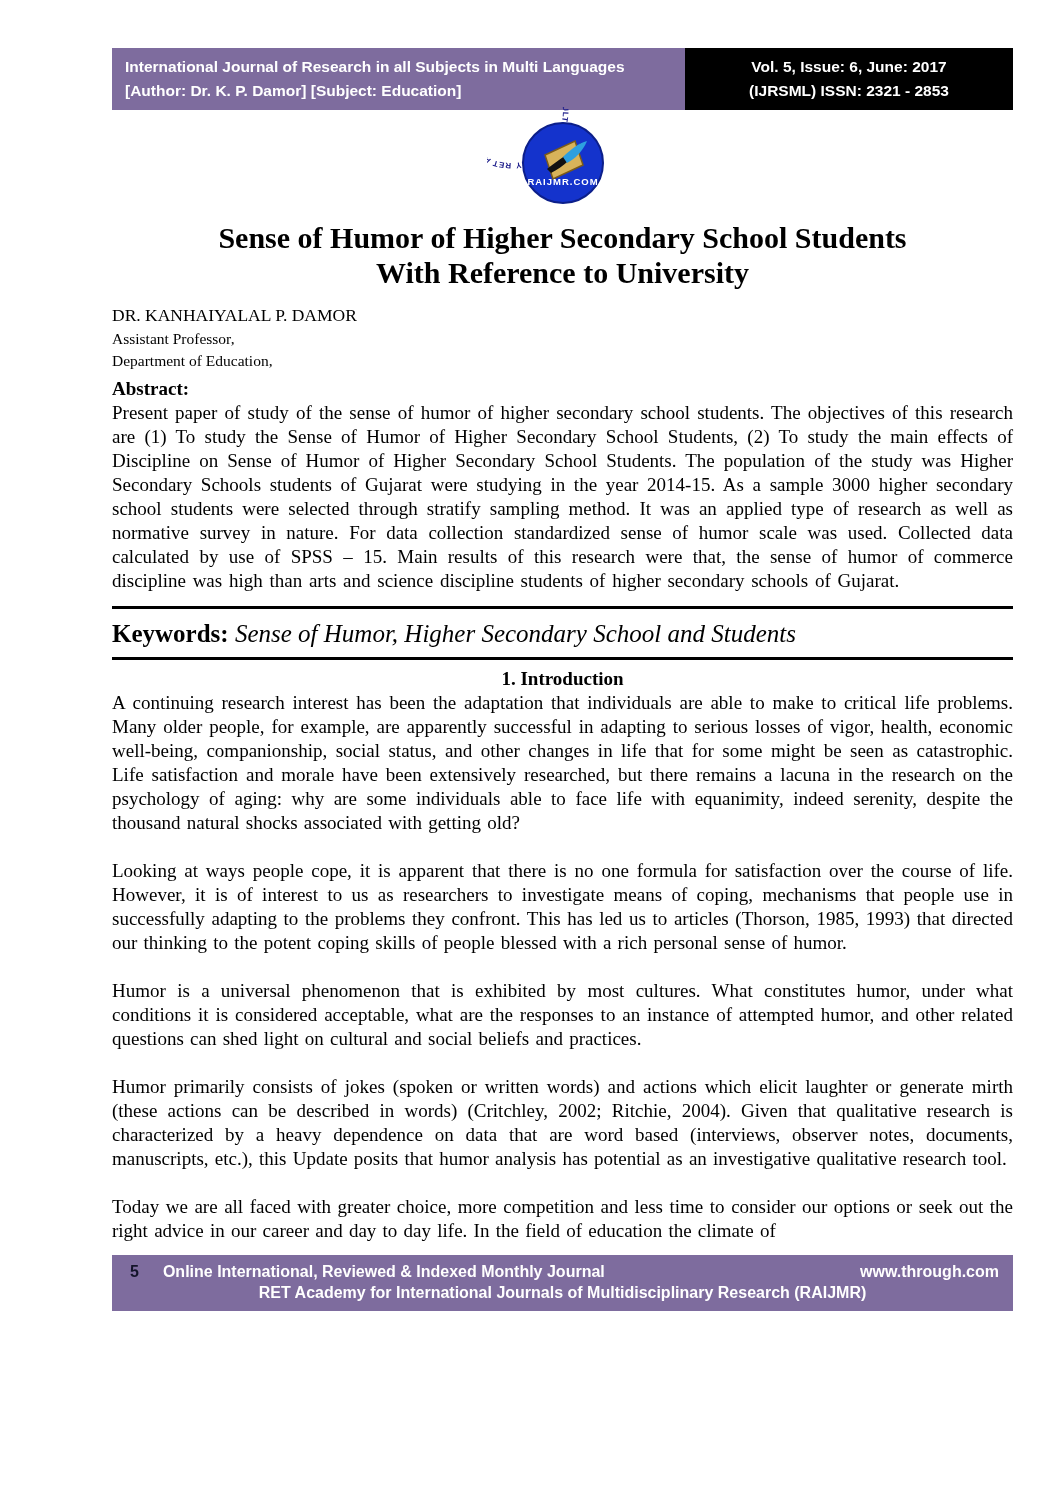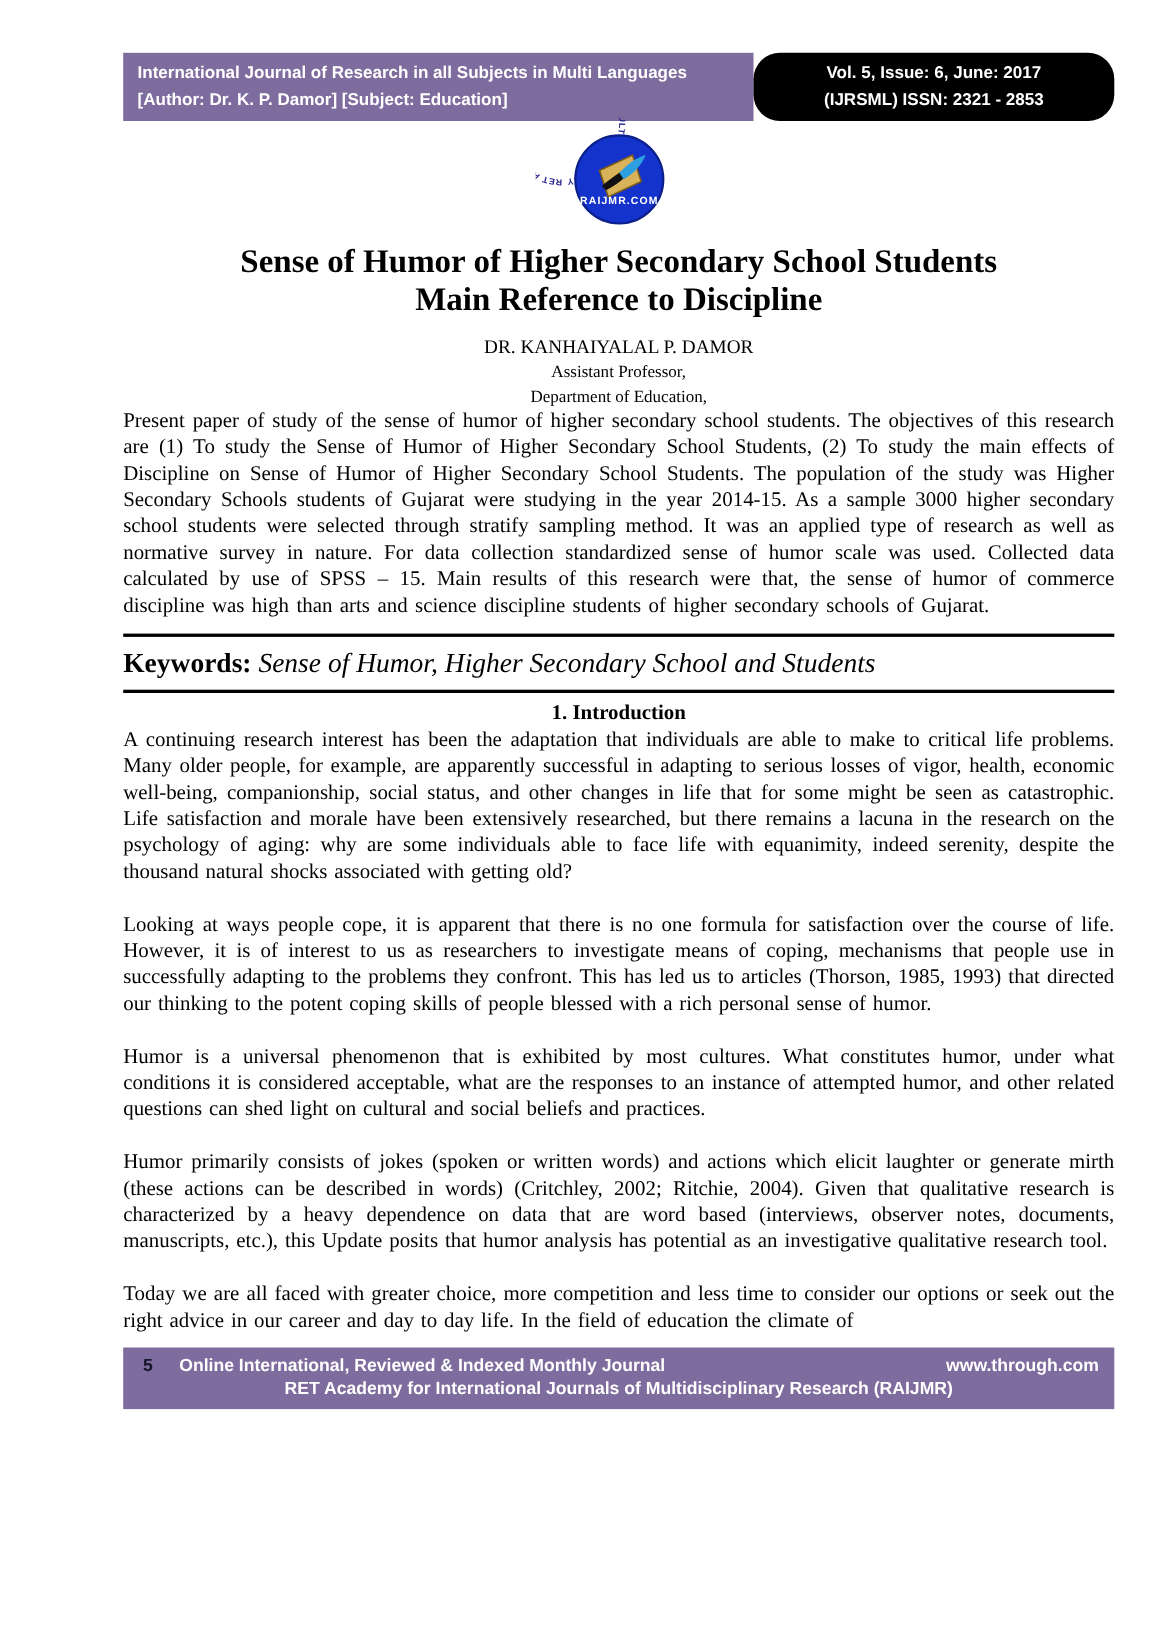--- a/index.html
+++ b/index.html
@@ -18,31 +18,31 @@
   
   .header-band{display:flex;width:984px;height:62px;}
   .band-left{
     background:#7E6C9E;width:573px;box-sizing:border-box;
     color:#fff;font-family:"Liberation Sans", sans-serif;font-weight:bold;
     font-size:15.5px;line-height:24px;padding:7px 0 0 13px;
   }
   .band-right{
     background:#000;width:328px;box-sizing:border-box;
     color:#fff;font-family:"Liberation Sans", sans-serif;font-weight:bold;
-    font-size:15.5px;line-height:24px;text-align:center;padding-top:7px;border-radius:24px;
+    font-size:15.5px;line-height:24px;text-align:center;padding-top:7px;
   }
 
   
   .logo-wrap{height:106px;display:flex;justify-content:center;align-items:center;}
 
   
   .title{
     text-align:center;font-weight:bold;font-size:30px;line-height:35px;margin-top:4px;
   }
-  .byline{text-align:center;margin-top:13px;}
+  .byline{text-align:left;margin-top:13px;}
   .byline .name{font-size:17.5px;line-height:25px;}
   .byline .sub{font-size:15.5px;line-height:21.5px;}
 
   
   .abstract-label{font-weight:bold;font-size:19px;line-height:25px;margin-top:5px;}
   .abstract{
     font-size:19px;line-height:24px;
     text-align:justify;word-spacing:2px;
   }
 
@@ -99,29 +99,30 @@
         <circle cx="76" cy="56" r="40" fill="#1433CC" stroke="#0C1F8A" stroke-width="2"></circle>
         <path d="M 58,48 L 88,34 L 96,58 L 66,72 Z" fill="#D8B35A" stroke="#7A5A1A" stroke-width="1.5"></path>
         <path d="M 60,62 C 72,52 84,46 94,36 C 88,50 76,60 64,66 Z" fill="#111111"></path>
         <path d="M 76,50 C 84,42 92,36 100,34 C 96,44 88,52 80,56 Z" fill="#2D9FE0"></path>
         <text x="76" y="78" text-anchor="middle" font-family="Liberation Sans, sans-serif" font-size="9.5" font-weight="bold" fill="#FFFFFF" letter-spacing="1">RAIJMR.COM</text>
       </svg>
     </div>
 
     <h1 class="title" style="margin:4px 0 0 0;">
       <div>Sense of Humor of Higher Secondary School Students</div>
-      <div>Main Reference to Discipline</div>
+      <div>With Reference to University</div>
     </h1>
 
     <div class="byline">
       <div class="name">DR. KANHAIYALAL P. DAMOR</div>
       <div class="sub">Assistant Professor,</div>
       <div class="sub">Department of Education,</div>
     </div>
 
+    <div class="abstract-label">Abstract:</div>
     <div class="abstract">Present paper of study of the sense of humor of higher secondary school students.  The objectives of this research are (1) To study the Sense of Humor of Higher Secondary School Students, (2) To study the main effects of Discipline on Sense of Humor of Higher Secondary School Students. The population of the study was Higher Secondary Schools students of Gujarat were studying in the year 2014-15. As a sample 3000 higher secondary school students were selected through stratify sampling method. It was an applied type of research as well as normative survey in nature. For data collection standardized sense of humor scale was used. Collected data calculated by use of SPSS – 15. Main results of this research were that, the sense of humor of commerce discipline was high than arts and science discipline students of higher secondary schools of Gujarat.</div>
 
     <div class="rule rule-1"></div>
 
     <div class="keywords">
       <span class="kl">Keywords:</span>
       <span class="kt">Sense of Humor, Higher Secondary School and Students</span>
     </div>
 
     <div class="rule"></div>

